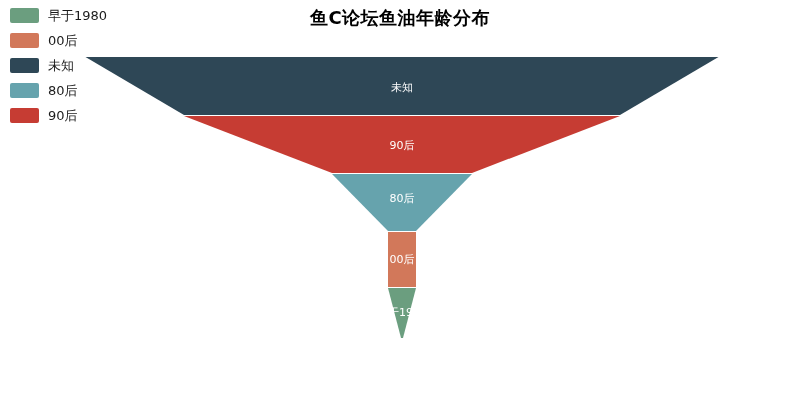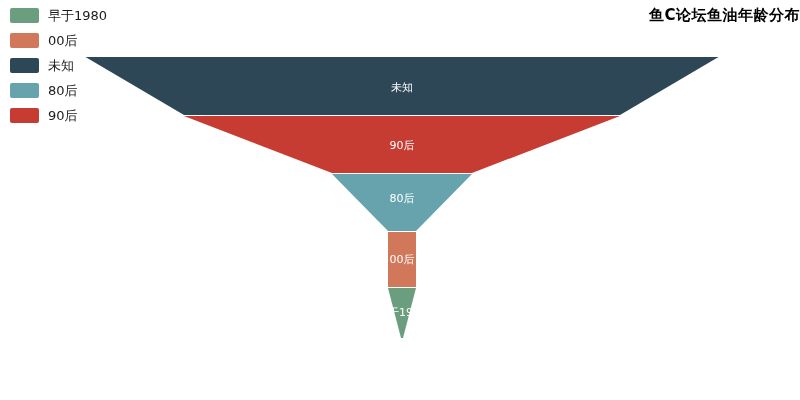--- a/index.html
+++ b/index.html
@@ -9,22 +9,22 @@
     font-family:"DejaVu Sans","Liberation Sans",sans-serif;
     overflow:hidden;
     position:relative;
   }
   #chart-root{position:absolute;inset:0;}
 
   
   .chart-title{
     position:absolute;
     left:0;right:0;top:6px;
-    text-align:right;
-    font-size:15px;
+    text-align:center;
+    font-size:18px;
     font-weight:bold;
     color:#000000;
     letter-spacing:0.5px;
     white-space:nowrap;
   }
 
   
   .legend{
     position:absolute;
     left:10px;top:7px;

